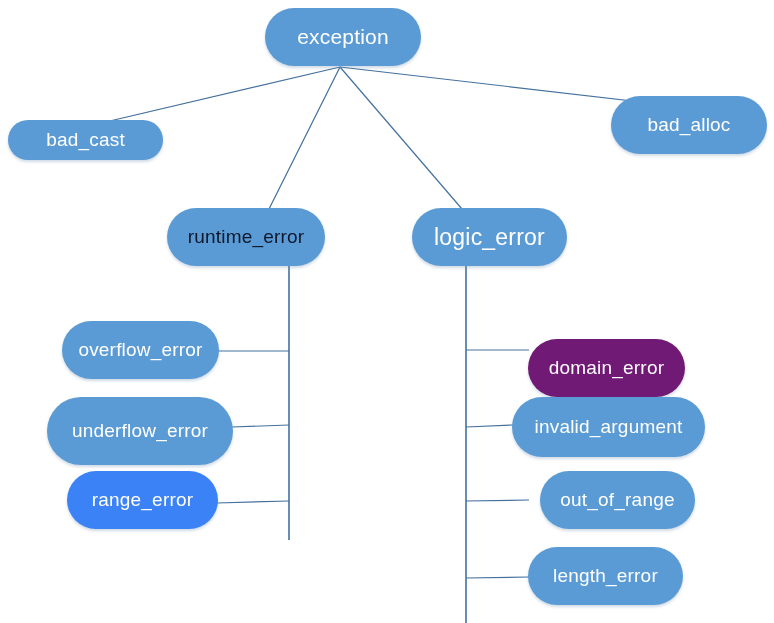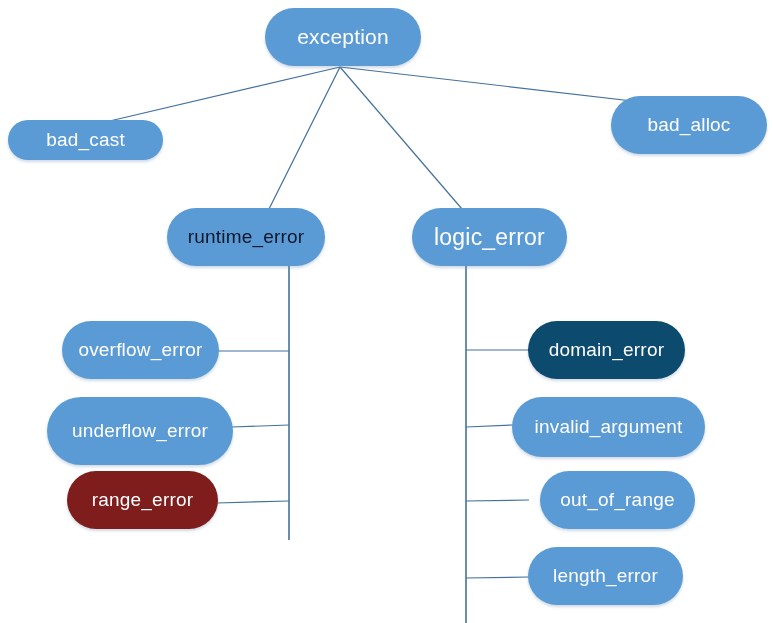--- a/index.html
+++ b/index.html
@@ -76,24 +76,24 @@
       </div>
       <div class="node" style="left: 412px; top: 208px; width: 155px; height: 58px; background: rgb(91, 155, 213); color: rgb(255, 255, 255);">
         <span class="node-label" style="font-size: 23px;">logic_error</span>
       </div>
       <div class="node" style="left: 62px; top: 321px; width: 157px; height: 58px; background: rgb(91, 155, 213); color: rgb(255, 255, 255);">
         <span class="node-label" style="font-size: 19px;">overflow_error</span>
       </div>
       <div class="node" style="left: 47px; top: 397px; width: 186px; height: 68px; background: rgb(91, 155, 213); color: rgb(255, 255, 255);">
         <span class="node-label" style="font-size: 19px;">underflow_error</span>
       </div>
-      <div class="node" style="left: 67px; top: 471px; width: 151px; height: 58px; background: #7f1d1d; color: rgb(255, 255, 255); text-align: center;">
+      <div class="node" style="left: 67px; top: 471px; width: 151px; height: 58px; background: #3b82f6; color: rgb(255, 255, 255); text-align: center;">
         <span class="node-label" style="font-size: 19px;">range_error</span>
       </div>
-      <div class="node" style="left: 528px; top: 321px; width: 157px; height: 58px; background: #0c4a6e; color: rgb(255, 255, 255);">
+      <div class="node" style="left: 528px; top: 339px; width: 157px; height: 58px; background: #701a75; color: rgb(255, 255, 255);">
         <span class="node-label" style="font-size: 19px;">domain_error</span>
       </div>
       <div class="node" style="left: 512px; top: 397px; width: 193px; height: 60px; background: rgb(91, 155, 213); color: rgb(255, 255, 255);">
         <span class="node-label" style="font-size: 19px;">invalid_argument</span>
       </div>
       <div class="node" style="left: 540px; top: 471px; width: 155px; height: 58px; background: rgb(91, 155, 213); color: rgb(255, 255, 255);">
         <span class="node-label" style="font-size: 19px;">out_of_range</span>
       </div>
       <div class="node" style="left: 528px; top: 547px; width: 155px; height: 58px; background: rgb(91, 155, 213); color: rgb(255, 255, 255);">
         <span class="node-label" style="font-size: 19px;">length_error</span>

